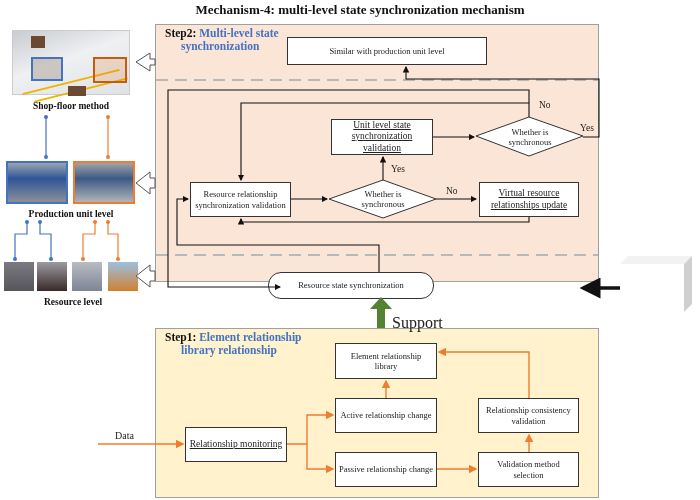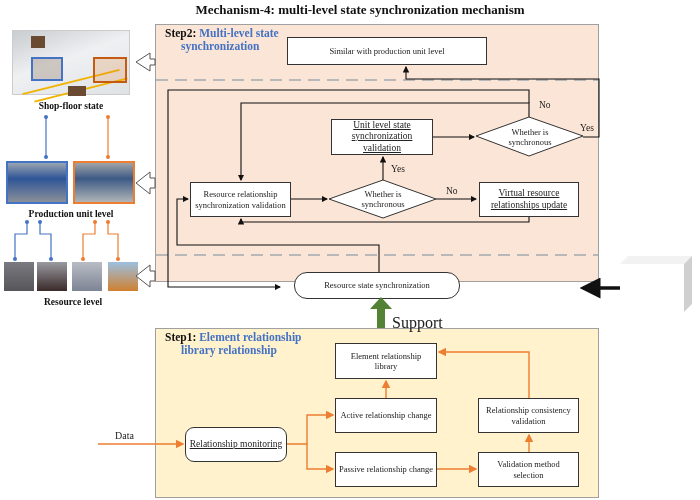--- a/index.html
+++ b/index.html
@@ -34,21 +34,21 @@
 <div class="abs title">Mechanism-4: multi-level state synchronization mechanism</div>
 
 <div class="thumb" style="left:12px;top:30px;width:118px;height:65px;background:linear-gradient(160deg,#c9ccd0 0%,#eef0f2 45%,#dfe2e5 100%);border:1px solid #ccc;">
   <div style="position:absolute;left:8px;top:50px;width:100px;height:2px;background:#f0b400;transform:rotate(-14deg);"></div>
   <div style="position:absolute;left:20px;top:58px;width:96px;height:2px;background:#f0b400;transform:rotate(-14deg);"></div>
   <div style="position:absolute;left:18px;top:5px;width:14px;height:12px;background:#6b4a32;"></div>
   <div style="position:absolute;left:55px;top:55px;width:18px;height:10px;background:#6b4a32;"></div>
   <div style="position:absolute;left:18px;top:26px;width:32px;height:24px;border:2px solid #4472c4;box-sizing:border-box;background:rgba(107,74,50,0.25);"></div>
   <div style="position:absolute;left:80px;top:26px;width:34px;height:26px;border:2px solid #c55a11;box-sizing:border-box;background:rgba(230,120,30,0.2);"></div>
 </div>
-<div class="level-lbl" style="left:12px;top:101px;width:118px;">Shop-floor  state</div>
+<div class="level-lbl" style="left:12px;top:101px;width:118px;">Shop-floor  method</div>
 
 <div class="thumb" style="left:6px;top:161px;width:62px;height:43px;border:2px solid #4472c4;background:linear-gradient(180deg,#9aa4b0 0%,#2f5597 40%,#8a9099 100%);"></div>
 <div class="thumb" style="left:73px;top:161px;width:62px;height:43px;border:2px solid #ed7d31;background:linear-gradient(180deg,#a0a4a8 0%,#3d5a85 40%,#b0b4b8 100%);"></div>
 <div class="level-lbl" style="left:6px;top:209px;width:130px;">Production unit level</div>
 
 <div class="thumb" style="left:4px;top:262px;width:30px;height:29px;background:linear-gradient(180deg,#7a7a80,#55555a);"></div>
 <div class="thumb" style="left:37px;top:262px;width:30px;height:29px;background:linear-gradient(180deg,#9a9aa0,#3a2a2a);"></div>
 <div class="thumb" style="left:72px;top:262px;width:30px;height:29px;background:linear-gradient(180deg,#b8bcc4,#7d8494);"></div>
 <div class="thumb" style="left:108px;top:262px;width:30px;height:29px;background:linear-gradient(180deg,#9cc0e0,#d08030);"></div>
 <div class="level-lbl" style="left:8px;top:297px;width:130px;">Resource level</div>
@@ -57,32 +57,32 @@
 <div class="abs step" style="left:165px;top:27px;width:130px;">
   <span class="k">Step2:</span>
   <span class="v">Multi-level state</span><br>
   <span class="v" style="padding-left:16px;">synchronization</span>
 </div>
 
 <div class="box" style="left:287px;top:37px;width:200px;height:28px;">Similar with production unit level</div>
 <div class="box big" style="left:331px;top:119px;width:102px;height:36px;">Unit level state synchronization validation</div>
 <div class="box" style="left:190px;top:182px;width:101px;height:35px;">Resource relationship synchronization validation</div>
 <div class="box big" style="left:479px;top:182px;width:100px;height:35px;">Virtual resource relationships update</div>
-<div class="box" style="left:294px;top:272px;width:166px;height:27px;border-radius:13px;">Resource state synchronization</div>
+<div class="box" style="left:268px;top:272px;width:166px;height:27px;border-radius:13px;">Resource state synchronization</div>
 
 <div class="abs panel1"></div>
 <div class="abs step" style="left:165px;top:331px;width:160px;">
   <span class="k">Step1:</span>
   <span class="v">Element relationship</span><br>
   <span class="v" style="padding-left:16px;">library relationship</span>
 </div>
 
 <div class="box" style="left:335px;top:343px;width:102px;height:36px;">Element relationship library</div>
 <div class="box" style="left:335px;top:398px;width:102px;height:35px;">Active relationship change</div>
-<div class="box big" style="left:185px;top:427px;width:102px;height:35px;border-radius:9px;">Relationship monitoring</div>
+<div class="box big" style="left:185px;top:427px;width:102px;height:35px;">Relationship monitoring</div>
 <div class="box" style="left:335px;top:452px;width:102px;height:35px;">Passive relationship change</div>
 <div class="box" style="left:478px;top:398px;width:101px;height:35px;">Relationship consistency validation</div>
 <div class="box" style="left:478px;top:452px;width:101px;height:35px;">Validation method selection</div>
 
 <div class="abs mech3">
   <div class="top"></div>
   <div class="side"></div>
 </div>
 
 <svg class="overlay" width="700" height="500">

